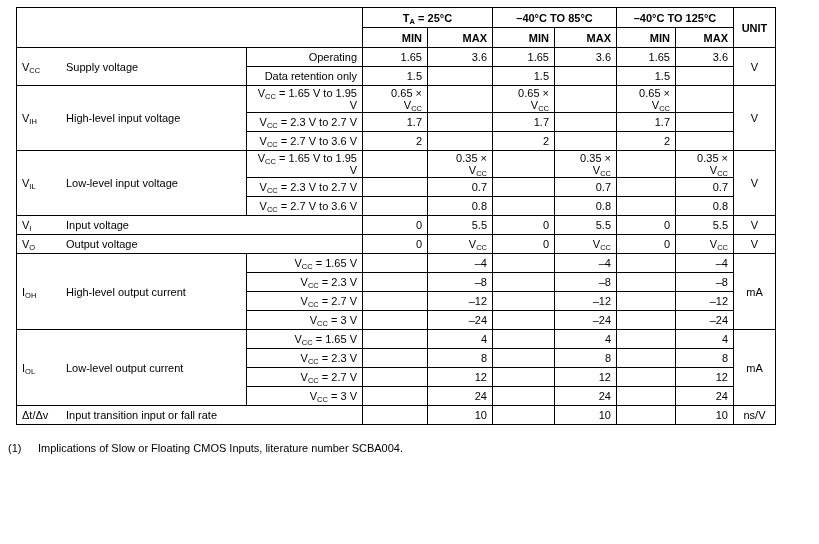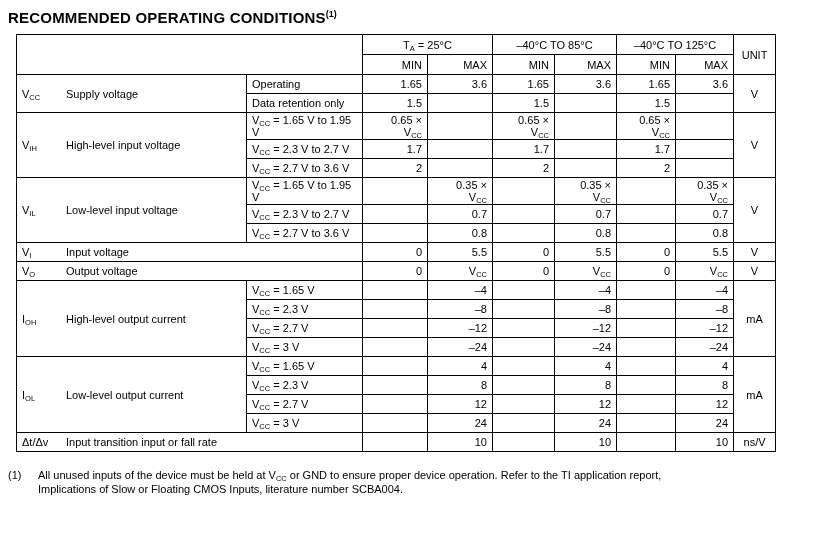--- a/index.html
+++ b/index.html
@@ -21,51 +21,50 @@
     margin:7px 0 0 16px;width:759px;
   }
   table.roc th, table.roc td{
     border:1px solid #000;
     font-size:11px;line-height:12px;
     padding:1px 5px;
     vertical-align:middle;
     box-sizing:border-box;
     overflow:hidden;
   }
-  thead th{font-weight:normal;}
+  thead th{font-weight:bold;}
   thead tr{height:20px;}
   tbody tr{height:19px;}
   th.corner{border-top:1px solid #000;}
   th.tempHead{text-align:center;}
   th.minHead{text-align:right;border-right:none;}
   th.maxHead{text-align:right;border-left:none;}
   th.unitHead{}
   td.param{text-align:left;padding-left:5px;white-space:nowrap;}
   td.param .sym{display:inline-block;width:44px;}
-  td.cond{text-align:left;padding:1px 4px;line-height:13px;}
+  td.cond{text-align:right;padding:1px 4px;line-height:13px;}
   td.vmin{text-align:right;border-right:none;border-radius:7px;}
   td.vmax{text-align:right;border-left:none;}
   td.unit{text-align:center;}
   sub{font-size:7.5px;vertical-align:-2px;line-height:0;letter-spacing:0;}
   .footnote{
     display:flex;align-items:flex-start;
     margin:16px 0 0 8px;
     font-size:11px;line-height:14px;
     width:790px;
   }
   .fn-num{width:30px;flex-shrink:0;}
   .fn-text{flex:1;}
   .fn-text .it{}
 </style>
 </head>
 <body>
 
 <div class="page">
 
-  <div class="title"><span>RECOMMENDED OPERATING CONDITIONS</span><sup>(1)</sup></div>
 
   <table class="roc">
     <colgroup>
       <col style="width:230px">
         <col style="width:116px">
       <col style="width:65px">
         <col style="width:65px">
       <col style="width:62px">
         <col style="width:62px">
       <col style="width:59px">
@@ -272,16 +271,16 @@
           <td class="vmax">10</td>
           <td class="vmin"></td>
           <td class="vmax">10</td>
           <td class="unit" rowspan="1">ns/V</td>
         </tr>
       </tbody>
   </table>
 
   <div class="footnote">
     <span class="fn-num">(1)</span>
-    <span class="fn-text"><span>All unused inputs of the device must be held at V<sub>CC</sub> or GND to ensure proper device operation. Refer to the TI application report,<br></span><span class="it">Implications of Slow or Floating CMOS Inputs</span><span>, literature number SCBA004.</span></span>
+    <span class="fn-text"><span class="it">Implications of Slow or Floating CMOS Inputs</span><span>, literature number SCBA004.</span></span>
   </div>
 
 </div>
 
 </body></html>

